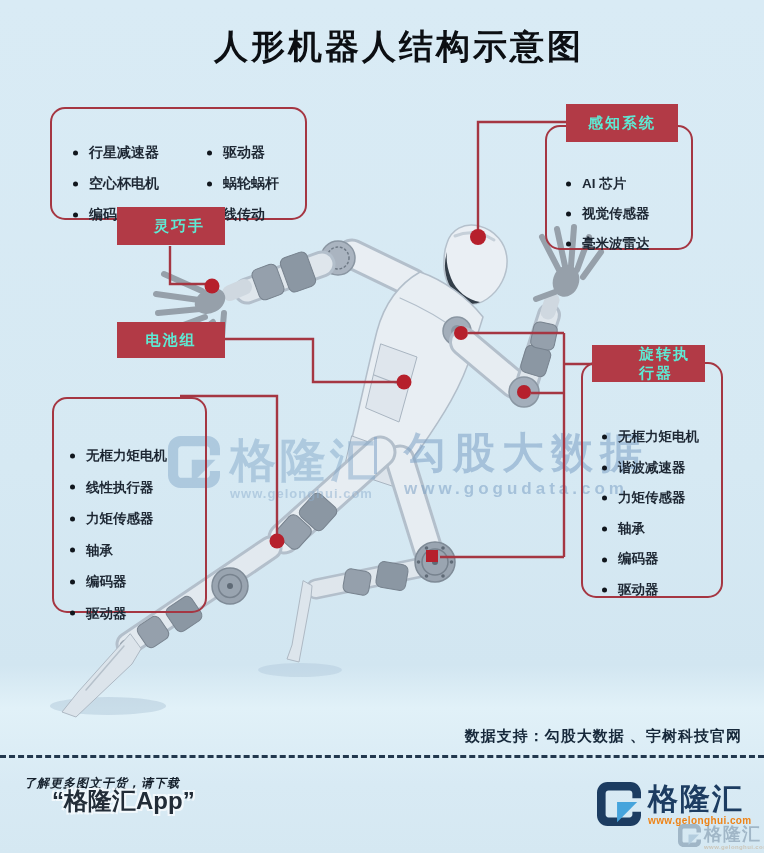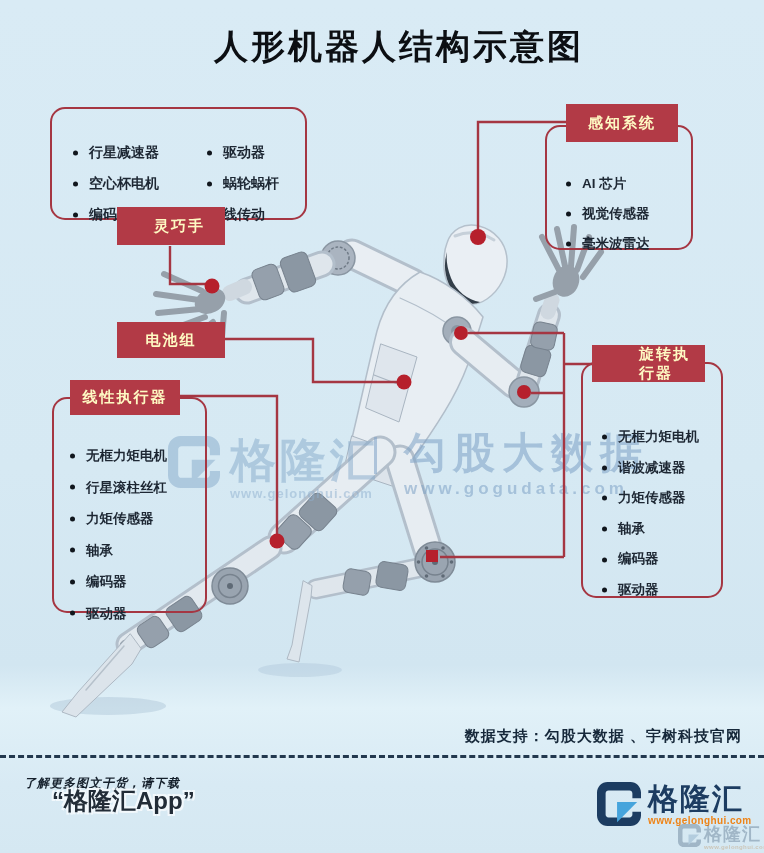--- a/index.html
+++ b/index.html
@@ -10,21 +10,21 @@
     font-family:"Liberation Sans","DejaVu Sans",sans-serif;
   }
   .page-title { position:absolute; top:24px; left:0; width:100%; text-align:center;
     font-size:34px; font-weight:bold; color:#0c0f13; letter-spacing:3px; z-index:6;padding-left:34px; }
 
   .robot-svg { position:absolute; inset:0; z-index:1; pointer-events:none; }
   .wm { z-index:2; }
   .lines-svg { position:absolute; inset:0; z-index:3; pointer-events:none; }
 
   .callout-box { position:absolute; border:2px solid #a53642; border-radius:15px; z-index:4; }
-  .red-label { position:absolute; background:#b23a46; color:#fef9c3; font-weight:bold;
+  .red-label { position:absolute; background:#b23a46; color:#5eead4; font-weight:bold;
     font-size:15px; letter-spacing:2px; display:flex; align-items:center; justify-content:center; z-index:5; }
 
   .items { list-style:none; position:absolute;margin-top:15px; }
   .items li { position:relative; padding-left:19px; font-weight:bold; color:#1d2733; white-space:nowrap; }
   .items li::before { content:""; position:absolute; left:3px; top:50%; transform:translateY(-50%);
     width:5px; height:5px; border-radius:50%; background:#10161d; }
 
   #box-hand      { left:50px;  top:107px; width:257px; height:113px; }
   #box-hand .c1  { left:18px;  top:13px; }
   #box-hand .c2  { left:152px; top:13px; }
@@ -253,28 +253,27 @@
       <li>毫米波雷达</li>
     </ul>
   </div>
   <div id="label-perc" class="red-label">感知系统</div>
 
   <div id="label-batt" class="red-label">电池组</div>
 
   <div id="box-linear" class="callout-box">
     <ul class="items">
       <li>无框力矩电机</li>
-      <li>行星滚柱丝杠</li>
+      <li>线性执行器</li>
       <li>力矩传感器</li>
       <li>轴承</li>
       <li>编码器</li>
       <li>驱动器</li>
     </ul>
   </div>
-  <div id="label-linear" class="red-label">线性执行器</div>
 
   <div id="box-rotary" class="callout-box">
     <ul class="items">
       <li>无框力矩电机</li>
       <li>谐波减速器</li>
       <li>力矩传感器</li>
       <li>轴承</li>
       <li>编码器</li>
       <li>驱动器</li>
     </ul>

